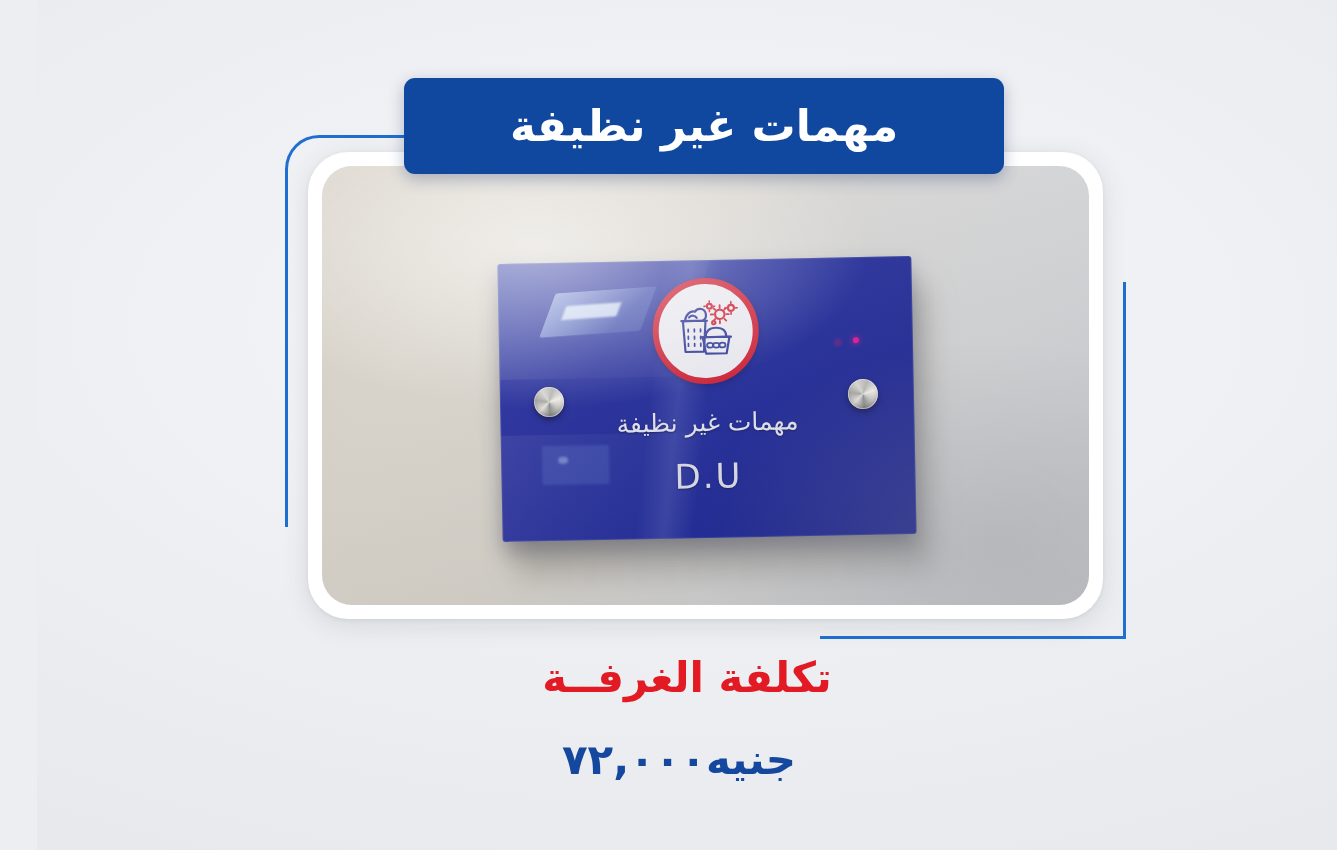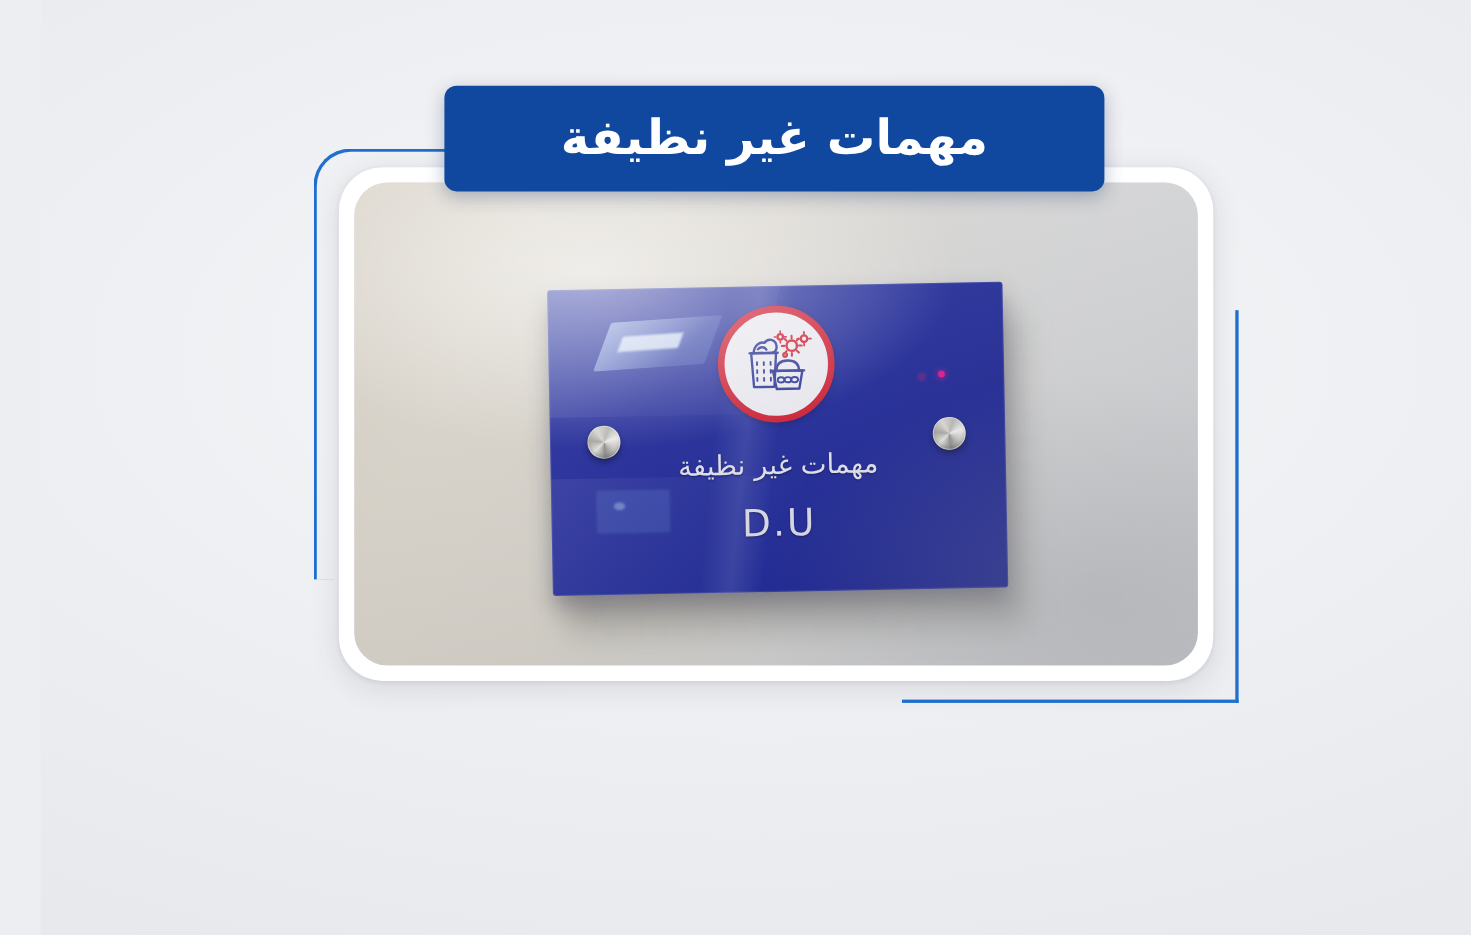--- a/index.html
+++ b/index.html
@@ -408,14 +408,20 @@
         <div class="led led-b"></div>
 
       </div>
     </div>
   </div>
 
   <div class="banner">
     <div class="banner-title">مهمات غير نظيفة</div>
   </div>
 
+  <div class="caption">
+    <div class="cost-label">تكلفة الغرفــة</div>
+    <div class="cost-value">
+      <span class="unit">جنيه</span><span class="amount">٧٢,٠٠٠</span>
+    </div>
+  </div>
 
 </div>
 
 </body></html>

